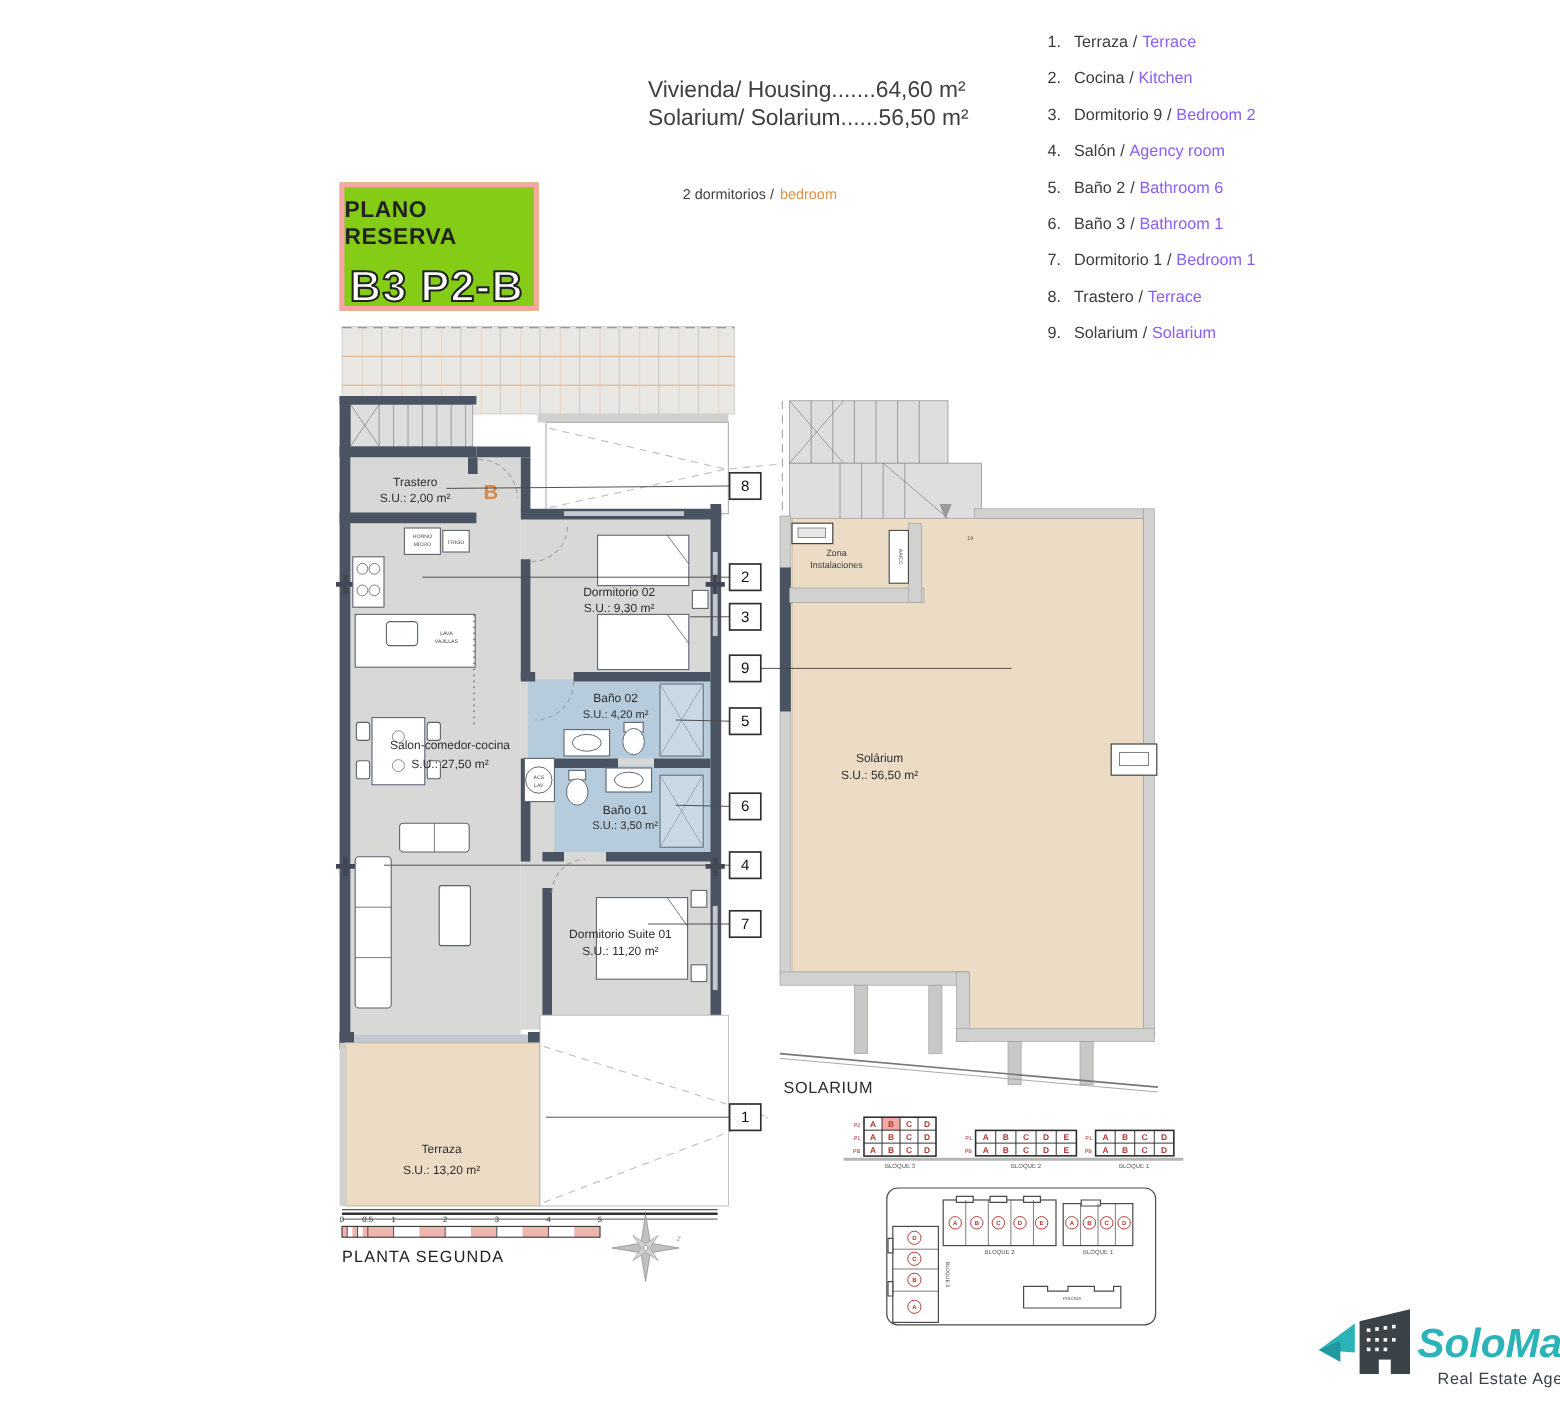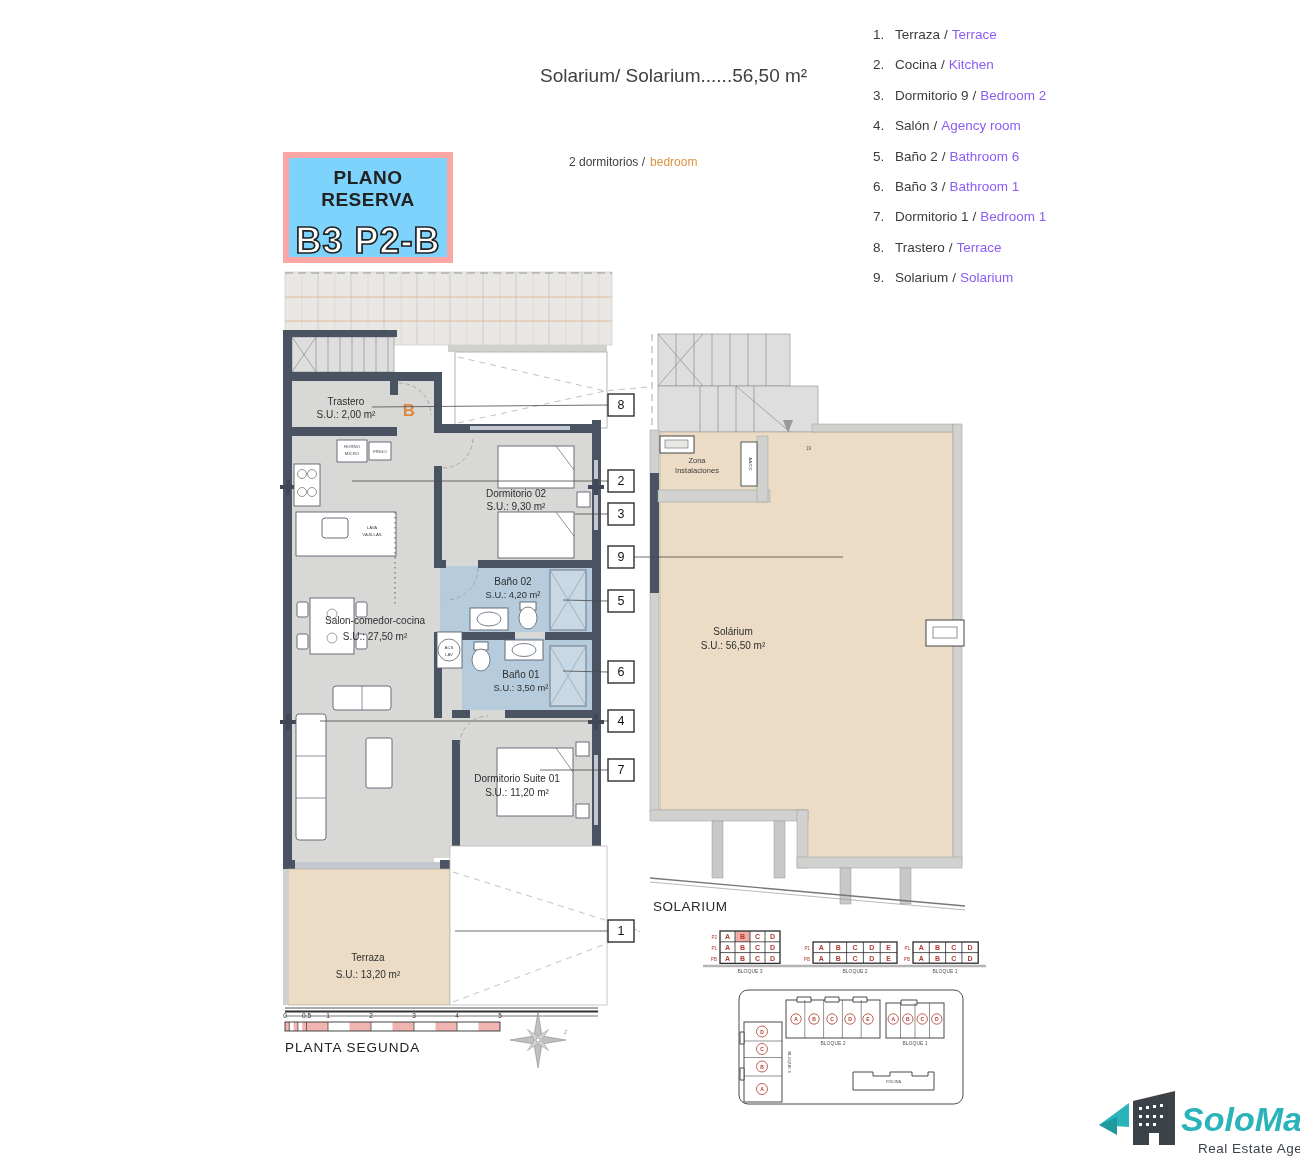--- a/index.html
+++ b/index.html
@@ -1,20 +1,20 @@
 <!DOCTYPE html>
 <html><head>
 <meta charset="utf-8">
 <style>
   html,body{margin:0;padding:0;background:#fff;}
   .page{position:relative;width:1300px;height:1171px;background:#fff;overflow:hidden;
         font-family:"Liberation Sans",sans-serif;color:#3b3b3b;}
   
   .plano-box{position:absolute;left:283px;top:152px;width:158px;height:99px;
-             border:6px solid #fca5a5;background:#7dd3fc;text-align:center;}
+             border:4px solid #fca5a5;background:#84cc16;text-align:left;}
   .plano-title{margin-top:9px;font-size:19px;font-weight:bold;letter-spacing:.5px;color:#222;}
   .areas{position:absolute;left:540px;top:64px;font-size:19px;line-height:23px;color:#3f3f3f;}
   .dorms{position:absolute;left:569px;top:155px;font-size:12px;color:#3f3f3f;}
   .dorms .en{color:#DD9243;margin-left:5px;}
   
   .legend{position:absolute;left:873px;top:28px;list-style:none;margin:0;padding:0;font-size:13.5px;}
   .legend li{display:flex;line-height:13.5px;margin-bottom:16.9px;}
   .legend .num{width:22px;}
   .legend .es{color:#3b3b3b;}
   .legend .sep{margin:0 4px;color:#3b3b3b;}
@@ -58,20 +58,21 @@
 <div class="page">
 
   <div class="plano-box">
     <div class="plano-title">PLANO RESERVA</div>
     <svg width="154" height="56">
       <text x="77" y="42" text-anchor="middle" font-size="36" font-weight="bold" letter-spacing="1" fill="#ffffff" stroke="#222" stroke-width="1.7">B3 P2-B</text>
     </svg>
   </div>
 
   <div class="areas">
+    <div>Vivienda/ Housing.......64,60 m²</div>
     <div>Solarium/ Solarium......56,50 m²</div>
   </div>
   <div class="dorms">
     <span>2 dormitorios /</span><span class="en">bedroom</span>
   </div>
 
   <ul class="legend">
     <li>
         <span class="num">1.</span>
         <span class="es">Terraza</span>

